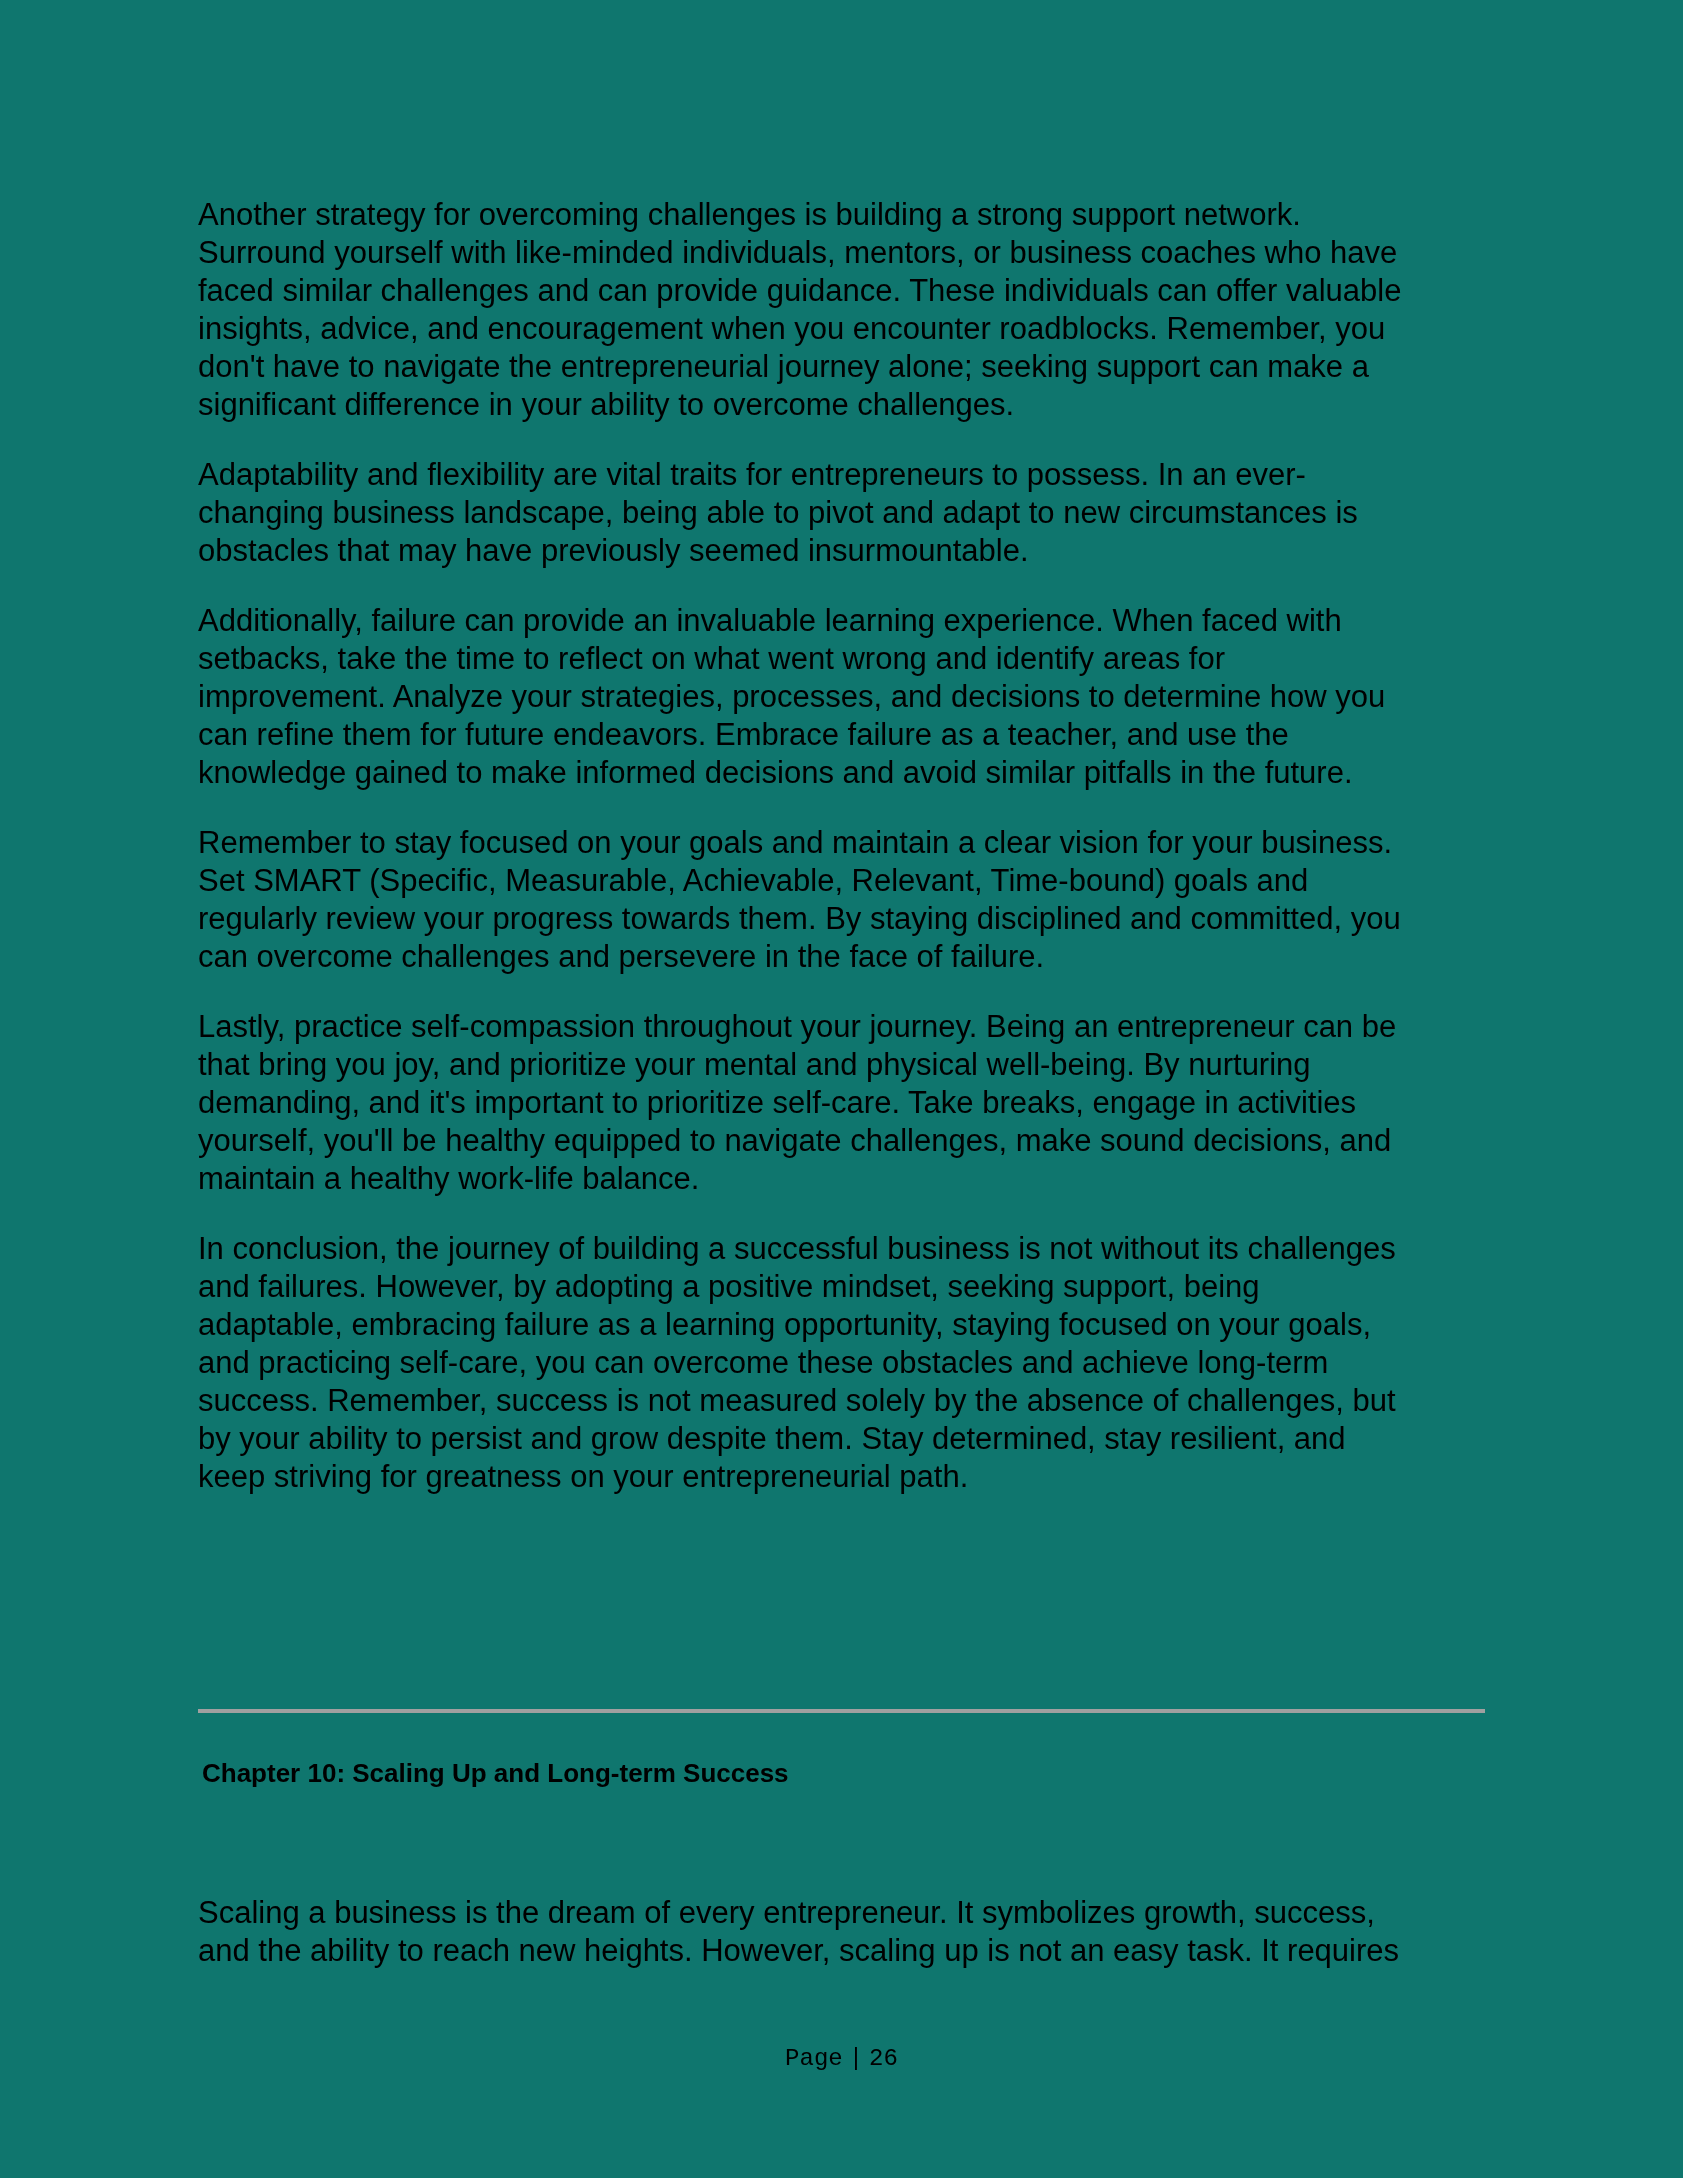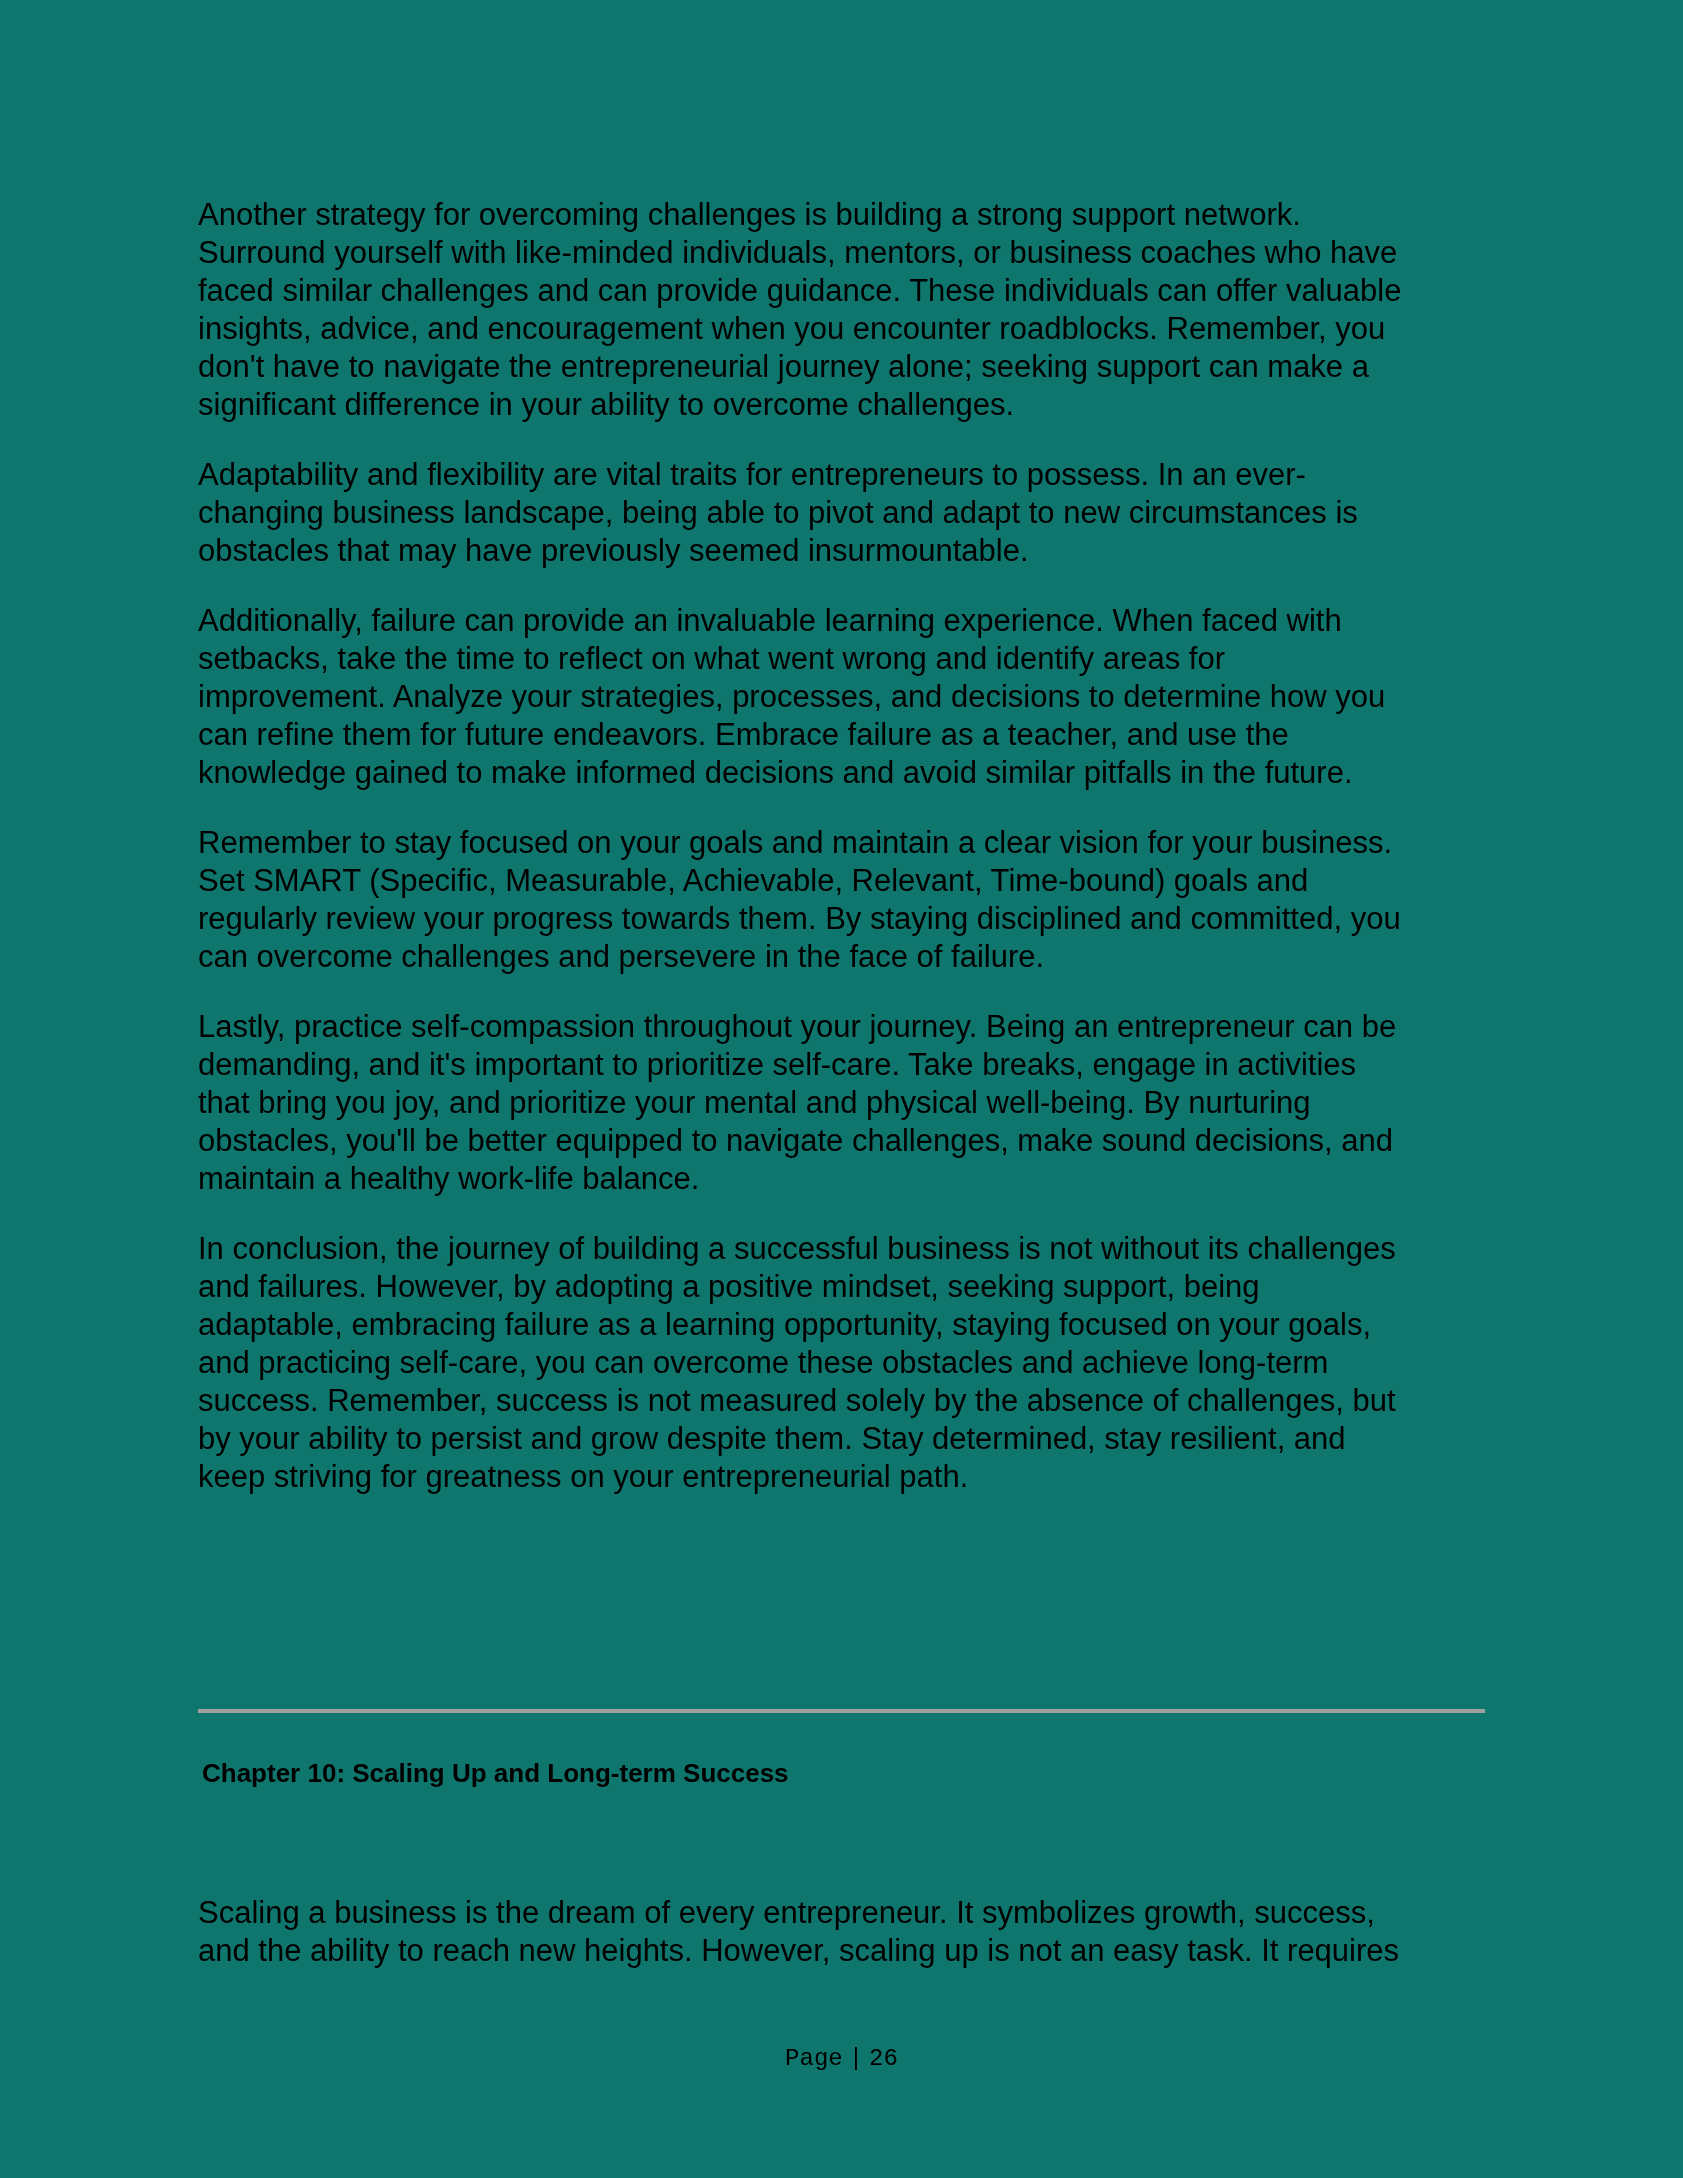--- a/index.html
+++ b/index.html
@@ -104,23 +104,23 @@
       <span class="line">knowledge gained to make informed decisions and avoid similar pitfalls in the future.</span>
     </p>
     <p class="para">
       <span class="line">Remember to stay focused on your goals and maintain a clear vision for your business.</span>
       <span class="line">Set SMART (Specific, Measurable, Achievable, Relevant, Time-bound) goals and</span>
       <span class="line">regularly review your progress towards them. By staying disciplined and committed, you</span>
       <span class="line">can overcome challenges and persevere in the face of failure.</span>
     </p>
     <p class="para">
       <span class="line">Lastly, practice self-compassion throughout your journey. Being an entrepreneur can be</span>
+      <span class="line">that bring you joy, and prioritize your mental and physical well-being. By nurturing</span>
       <span class="line">demanding, and it's important to prioritize self-care. Take breaks, engage in activities</span>
-      <span class="line">that bring you joy, and prioritize your mental and physical well-being. By nurturing</span>
-      <span class="line">obstacles, you'll be better equipped to navigate challenges, make sound decisions, and</span>
+      <span class="line">yourself, you'll be healthy equipped to navigate challenges, make sound decisions, and</span>
       <span class="line">maintain a healthy work-life balance.</span>
     </p>
     <p class="para">
       <span class="line">In conclusion, the journey of building a successful business is not without its challenges</span>
       <span class="line">and failures. However, by adopting a positive mindset, seeking support, being</span>
       <span class="line">adaptable, embracing failure as a learning opportunity, staying focused on your goals,</span>
       <span class="line">and practicing self-care, you can overcome these obstacles and achieve long-term</span>
       <span class="line">success. Remember, success is not measured solely by the absence of challenges, but</span>
       <span class="line">by your ability to persist and grow despite them. Stay determined, stay resilient, and</span>
       <span class="line">keep striving for greatness on your entrepreneurial path.</span>

